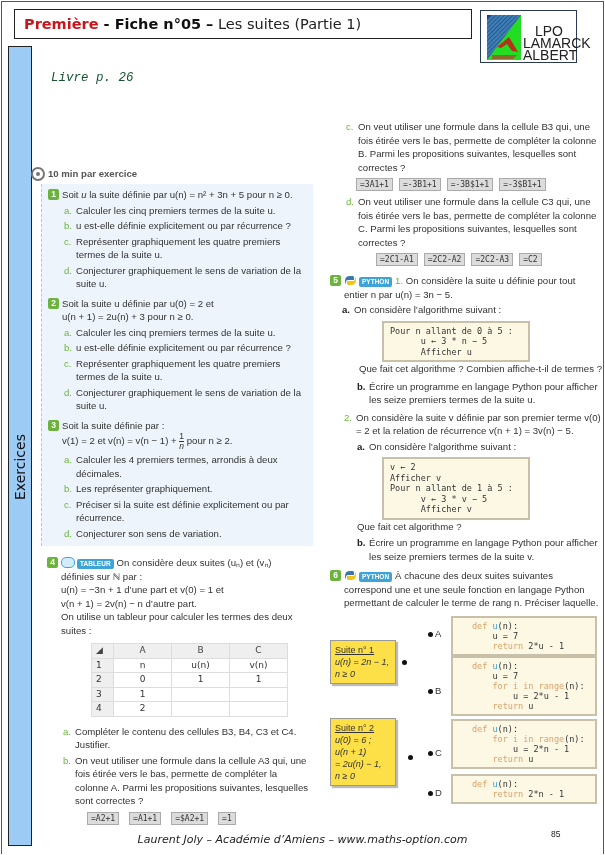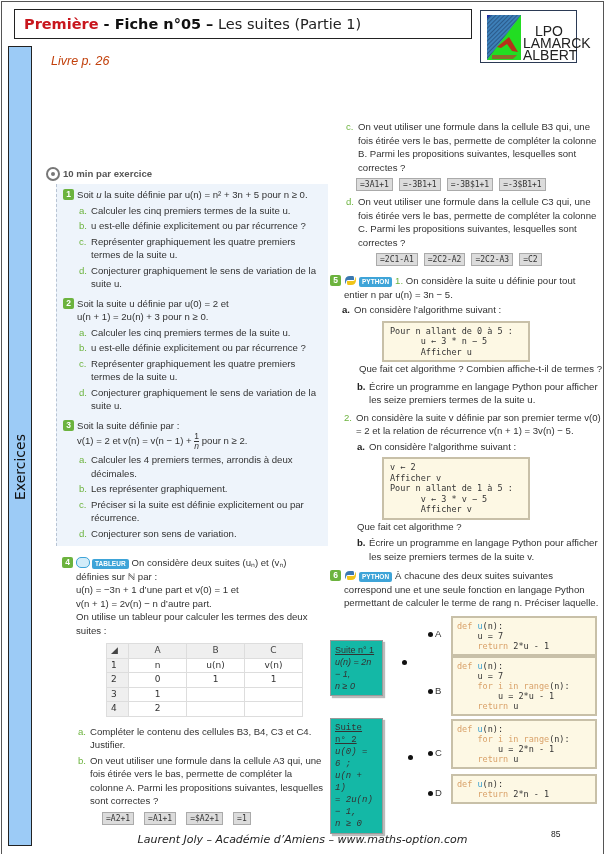--- a/index.html
+++ b/index.html
@@ -15,24 +15,24 @@
   .title-light { color: #222; }
 
   .logo-box { position: absolute; left: 480px; top: 10px; width: 97px; height: 53px; border: 1px solid #2b3a55; background: #fff; }
   .logo-img { position: absolute; left: 6px; top: 4px; width: 34px; height: 45px; }
   .logo-text { position: absolute; left: 42px; top: 14px; width: 52px; font-size: 14px; line-height: 12px; text-align: center; color: #222; font-family: "Liberation Sans", sans-serif; }
 
   .side-tab { position: absolute; left: 8px; top: 46px; width: 24px; height: 800px; background: #9ccbf6; border: 1px solid #222; }
   .side-tab-label { position: absolute; left: 50%; top: 420px; transform: translate(-50%,-50%) rotate(-90deg);
     font-family: "DejaVu Sans", sans-serif; font-size: 14px; color: #111; white-space: nowrap; }
 
-  .livre { position: absolute; left: 51px; top: 54px; font-family: Liberation Sans, sans-serif; font-style: italic; font-size: 12.5px; color: #c2410c; }
+  .livre { position: absolute; left: 51px; top: 71px; font-family: Liberation Mono, monospace; font-style: italic; font-size: 12.5px; color: #14532d; }
 
   .col { position: absolute; font-size: 9.6px; line-height: 13.5px; color: #333; }
-  .left-col { left: 52px; top: 167px; width: 276px; }
+  .left-col { left: 37px; top: 167px; width: 276px; }
   .right-col { left: 330px; top: 118px; width: 272px; }
 
   .panel { background: #eef4fb; padding: 4px 6px 6px 6px; border-left: 1px dashed #b8c4d4; margin-left: 4px; }
   .timer-row { display: flex; align-items: center; gap: 3px; font-weight: bold; color: #555; margin-left: -6px; margin-bottom: 3px; font-size: 9.6px; }
   .timer-icon { width: 14px; height: 14px; border-radius: 50%; border: 2px solid #777; position: relative; background: #fff; }
   .timer-icon::after { content: ""; position: absolute; left: 3px; top: 3px; width: 4px; height: 4px; border-radius: 50%; background: #777; }
 
   .ex { margin-bottom: 6px; }
   .ex-head { display: flex; align-items: flex-start; gap: 3px; }
   .num { display: inline-block; min-width: 11px; height: 11px; background: #6cb33e; color: #fff; font-weight: bold; font-size: 8.5px; line-height: 11px; text-align: center; border-radius: 2px; margin-top: 1px; flex: none; }
@@ -52,25 +52,25 @@
   .sheet td.cell { width: 58px; }
 
   .badge-tableur { display: inline-block; font-size: 6.5px; font-weight: bold; color: #fff; background: #3ea4d8; padding: 0 3px; border-radius: 2px; line-height: 10px; margin-right: 3px; }
   .tableur-icon { display: inline-block; width: 14px; height: 11px; border: 1px solid #3ea4d8; border-radius: 5px; background: #d2ecf9; margin-right: 2px; vertical-align: -2px; }
   .python-badge { display: inline-block; font-size: 6.5px; font-weight: bold; color: #fff; background: #3ea4d8; padding: 0 3px; border-radius: 2px; line-height: 10px; margin-right: 3px; }
   .python-icon { display: inline-block; width: 13px; height: 11px; vertical-align: -2px; margin-right: 2px; }
 
   .algo { margin: 4px 0 0 52px; width: 148px; background: #fdf8e4; border: 2px solid #c8c0a8; font-family: "DejaVu Sans Mono", monospace; font-size: 8.5px; line-height: 10.5px; padding: 3px 6px; color: #333; white-space: pre; }
 
   .match-area { position: relative; height: 200px; margin-top: 8px; }
-  .suite-box { position: absolute; background: #14b8a6; border: 1px solid #999; box-shadow: 2px 2px 1px #bbb; padding: 3px 4px; font-size: 9px; line-height: 12px; width: 53px; color: #333; }
+  .suite-box { position: absolute; background: #fde047; border: 1px solid #999; box-shadow: 2px 2px 1px #bbb; padding: 3px 4px; font-size: 9px; line-height: 12px; width: 66px; color: #333; }
   .suite-title { text-decoration: underline; }
   .dot { position: absolute; width: 5px; height: 5px; border-radius: 50%; background: #111; }
   .opt-label { position: absolute; font-size: 9.5px; color: #333; }
-  .code-box { position: absolute; left: 121px; width: 146px; background: #fdf8e4; border: 2px solid #c8c0a8; font-family: "DejaVu Sans Mono", monospace; font-size: 8.5px; line-height: 10px; padding: 3px 4px; white-space: pre; color: #333; }
+  .code-box { position: absolute; left: 121px; width: 146px; background: #fdf8e4; border: 2px solid #c8c0a8; font-family: "DejaVu Sans Mono", monospace; font-size: 8.5px; line-height: 10px; padding: 3px 19px; white-space: pre; color: #333; }
   .kw { color: #d9a26a; }
   .fn { color: #3a9fd0; }
 
   .footer { position: absolute; left: 0; top: 833px; width: 605px; text-align: center; font-family: "DejaVu Sans", sans-serif; font-style: italic; font-size: 11px; color: #222; }
   .page-num { position: absolute; left: 551px; top: 829px; font-size: 8.5px; color: #222; }
 </style>
 </head>
 <body>
 
 <div class="page-border"></div>
@@ -321,21 +321,21 @@
       </div>
 
     <div class="match-area">
       <div class="suite-box" style="left:0;top:22px;">
         <div class="suite-title">Suite n° 1</div>
         <div class="mi">u(n) = 2n − 1,</div>
         <div class="mi">n ≥ 0</div>
       </div>
       <div class="dot" style="left:72px;top:42px;"></div>
 
-      <div class="suite-box" style="left:0;top:100px;font-family:Liberation Mono, monospace;">
+      <div class="suite-box" style="left:0;top:100px;">
         <div class="suite-title">Suite n° 2</div>
         <div class="mi">u(0) = 6 ;</div>
         <div class="mi">u(n + 1)</div>
         <div class="mi">= 2u(n) − 1,</div>
         <div class="mi">n ≥ 0</div>
       </div>
       <div class="dot" style="left:78px;top:137px;"></div>
 
       <div class="dot" style="left:98px;top:14px;"></div>
       <div class="opt-label" style="left:105px;top:9px;">A</div>

